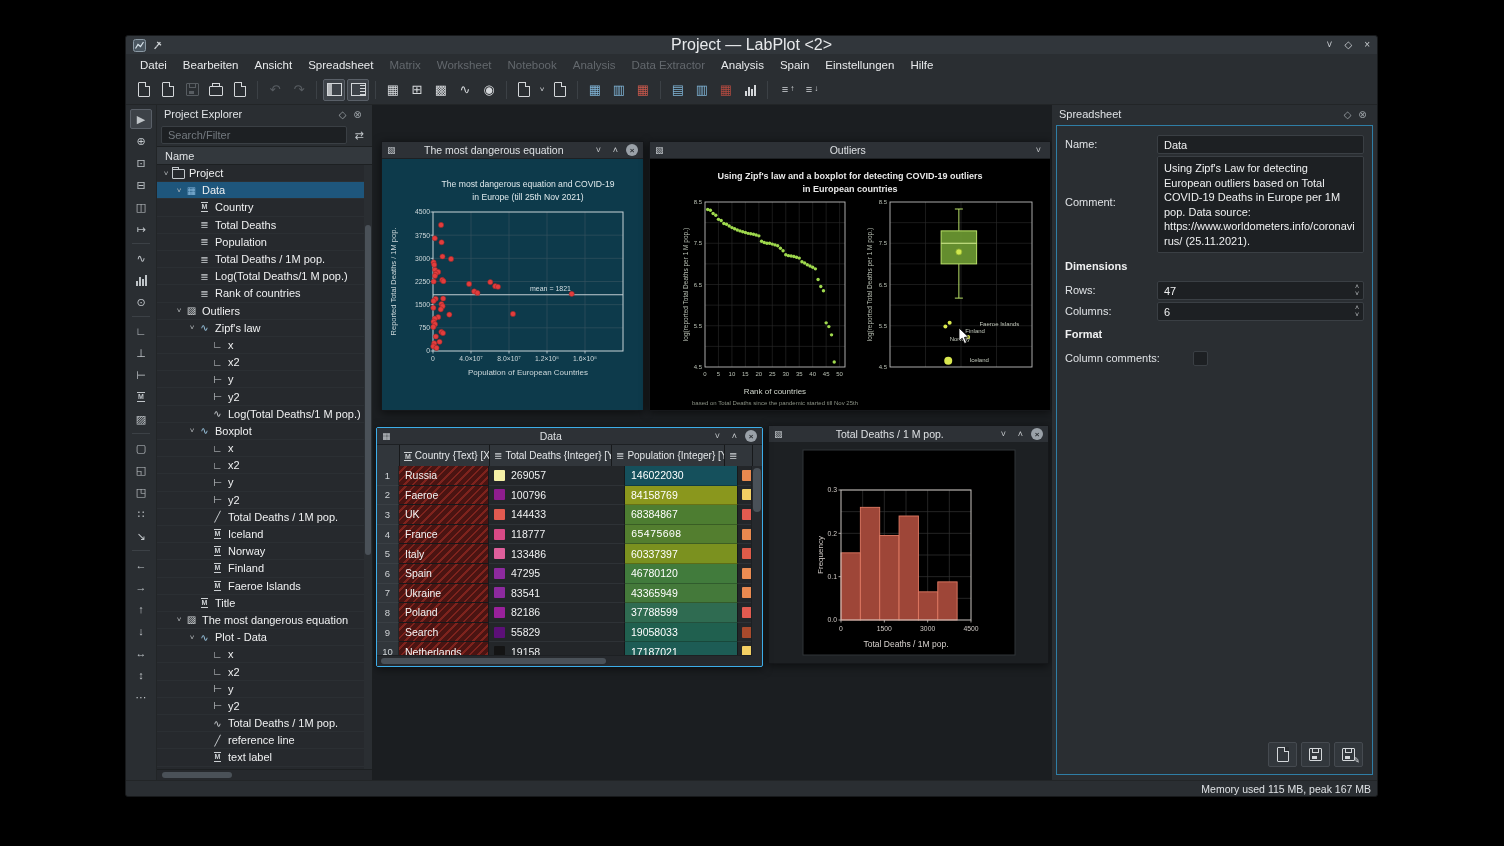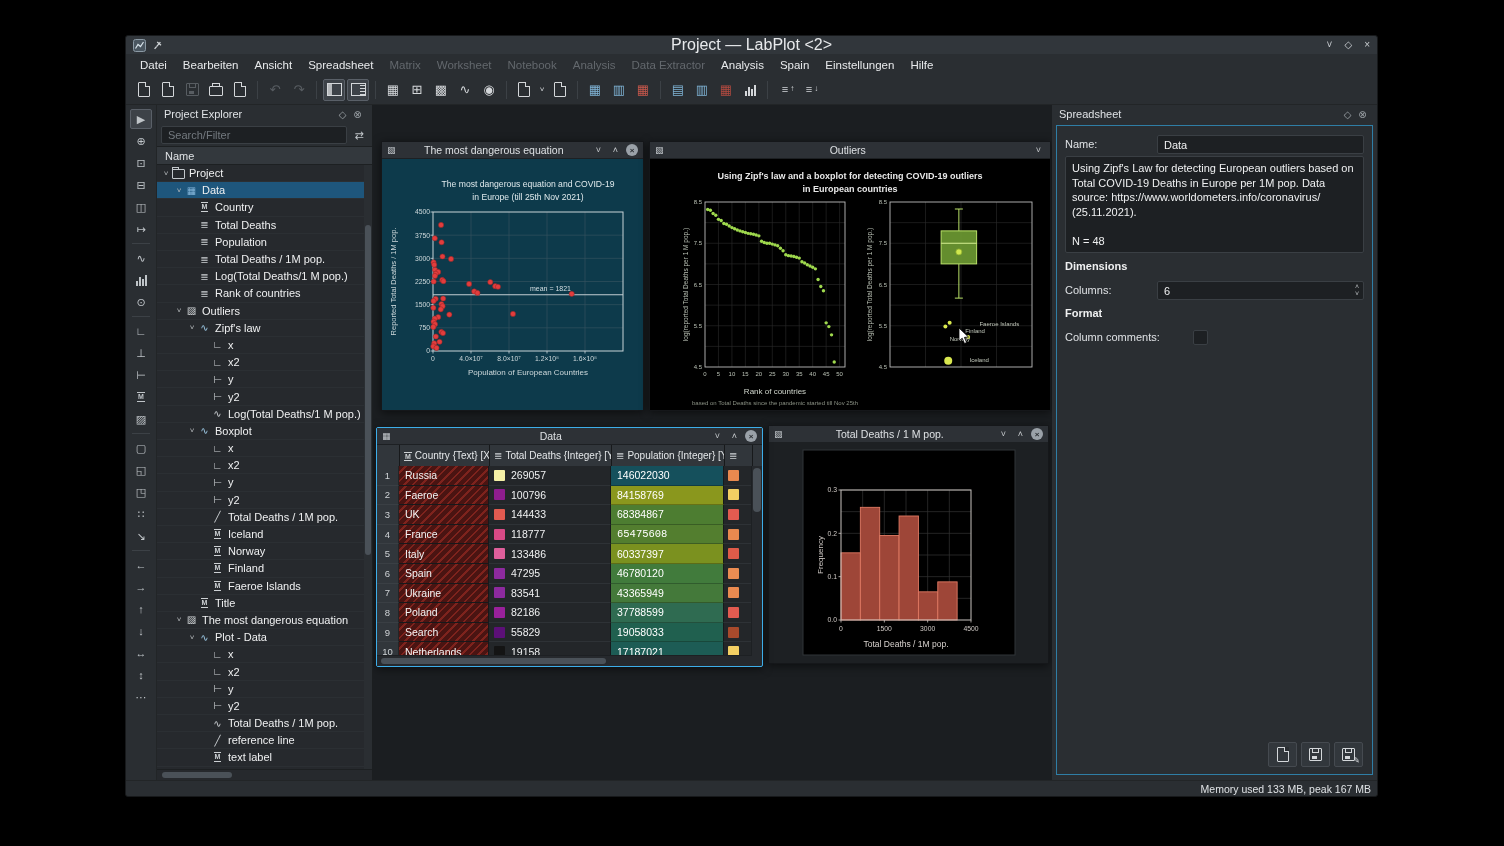--- a/index.html
+++ b/index.html
@@ -98,21 +98,21 @@
   .dt-corner{width:22px;border-right:1px solid #17191b;flex:0 0 auto;}
   .dt-col{display:flex;align-items:center;gap:3px;padding:0 4px;border-right:1px solid #17191b;
         overflow:hidden;white-space:nowrap;box-sizing:border-box;flex:0 0 auto;color:#e4e7e9;}
   .dt-rows{position:absolute;top:21px;left:0;right:10px;bottom:10px;overflow:hidden;}
   .dt-row{display:flex;height:19.6px;font-size:10.5px;box-sizing:border-box;}
   .dt-num{width:22px;background:#31363b;display:flex;align-items:center;justify-content:center;
         font-size:9.5px;color:#cfd3d6;border-right:1px solid #222527;border-bottom:1px solid #3a3f44;box-sizing:border-box;flex:0 0 auto;}
   .dt-country{width:90px;background:repeating-linear-gradient(135deg,#4a1412 0 4px,#7e231d 4px 6px);
         padding:0 6px;display:flex;align-items:center;color:#f4f4f4;border-right:1px solid #17191b;
         border-bottom:1px solid #17191b;box-sizing:border-box;flex:0 0 auto;overflow:hidden;}
-  .dt-deaths{width:122px;display:flex;align-items:center;gap:6px;padding:0 5px;background:#232629;
+  .dt-deaths{width:136px;display:flex;align-items:center;gap:6px;padding:0 5px;background:#232629;
         color:#eff0f1;border-right:1px solid #17191b;border-bottom:1px solid #2e3236;box-sizing:border-box;flex:0 0 auto;}
   .swatch{width:11px;height:11px;border-radius:1px;flex:0 0 auto;}
   .dt-pop{width:113px;padding:0 6px;display:flex;align-items:center;color:#fff;border-right:1px solid #17191b;
         border-bottom:1px solid rgba(0,0,0,.25);box-sizing:border-box;flex:0 0 auto;}
   .dt-extra{width:28px;display:flex;align-items:center;padding-left:4px;background:#232629;
         border-bottom:1px solid #2e3236;box-sizing:border-box;flex:0 0 auto;}
   .dt-vscroll{position:absolute;right:0;top:21px;bottom:10px;width:10px;background:#26292d;border-left:1px solid #1d2023;}
   .dt-vscroll i{position:absolute;left:1px;right:1px;top:2px;height:44px;background:#4a5158;border-radius:4px;}
   .dt-hscroll{position:absolute;left:0;right:10px;bottom:0;height:10px;background:#26292d;border-top:1px solid #1d2023;}
   .dt-hscroll i{position:absolute;left:4px;top:2px;width:225px;height:6px;background:#4a5158;border-radius:3px;}
@@ -1069,25 +1069,36 @@
           <span class="spacer"></span>
           <span class="dock-btn">◇</span>
           <span class="dock-btn">⊗</span>
         </div>
         <div class="rd-content">
           <div class="frow">
             <div class="flabel">Name:</div>
             <input class="finput" value="Data" style="">
           </div>
           <div class="frow">
+            <div class="flabel" style="padding-top:40px;">Comment:</div>
             <textarea class="finput" style="">Using Zipf's Law for detecting European outliers based on Total COVID-19 Deaths in Europe per 1M pop. Data source: https://www.worldometers.info/coronavirus/ (25.11.2021).
 
 N = 48</textarea>
           </div>
           <div class="heading">Dimensions</div>
+          <div class="frow">
+            <div class="flabel">Rows:</div>
+            <div class="spinwrap">
+              <input class="finput" value="47" style="">
+              <div class="spin-arrows">
+                <span>˄</span>
+                  <span>˅</span>
+              </div>
+            </div>
+          </div>
           <div class="frow">
             <div class="flabel">Columns:</div>
             <div class="spinwrap">
               <input class="finput" value="6" style="">
               <div class="spin-arrows">
                 <span>˄</span>
                   <span>˅</span>
               </div>
             </div>
           </div>
@@ -1106,20 +1117,20 @@
             <div class="sq-btn">
                 <span class="ic-floppy"></span>
               <span class="pencil">✎</span>
               </div>
           </div>
         </div>
       </div>
     </div>
 
     <div class="statusbar">
-      <span>Memory used 133 MB, peak 167 MB</span>
+      <span>Memory used 115 MB, peak 167 MB</span>
     </div>
   </div>
 
   <svg id="cursor-overlay" width="14" height="18" viewBox="0 0 14 18">
     <path d="M1,1 L1,14 L4.2,11.2 L6.5,16.5 L8.6,15.5 L6.4,10.4 L10.5,10 Z" fill="#fff" stroke="#000" stroke-width="0.8"></path>
   </svg>
 </div>
 
 </body></html>

